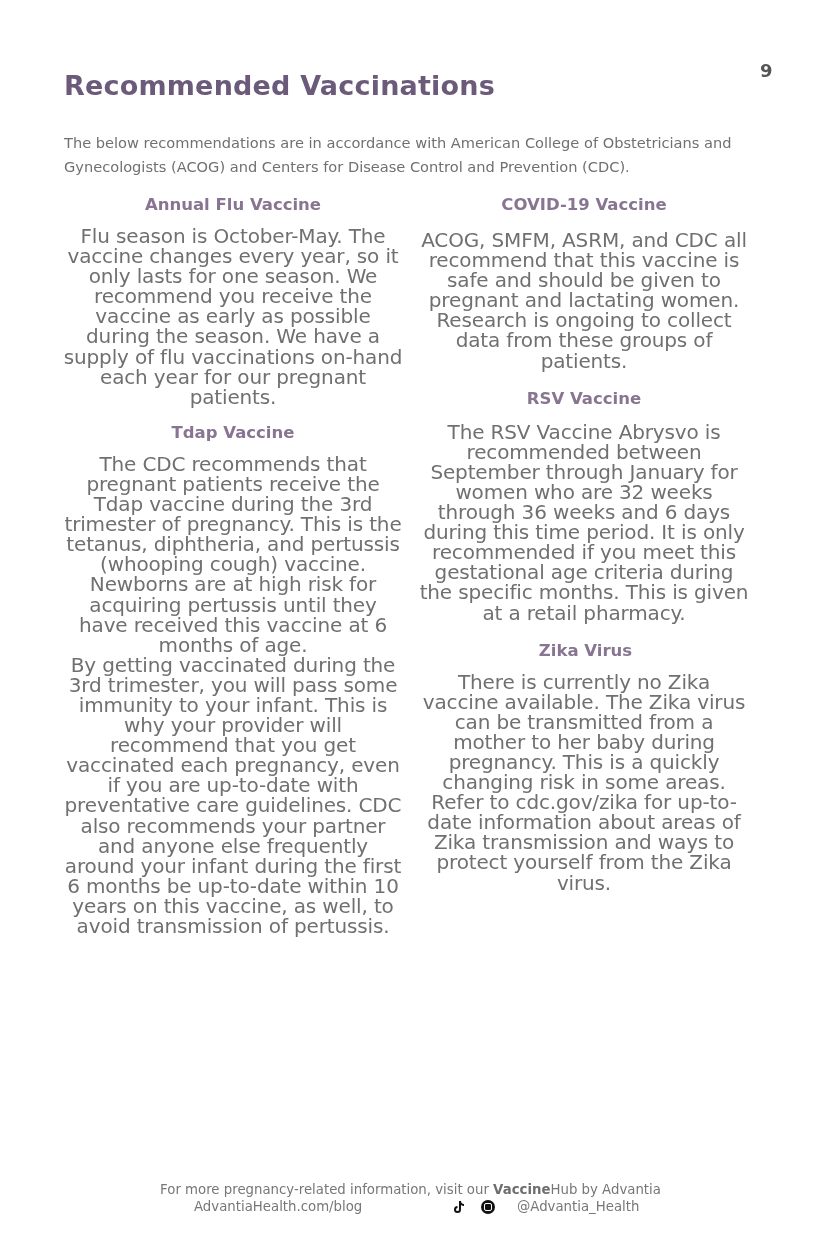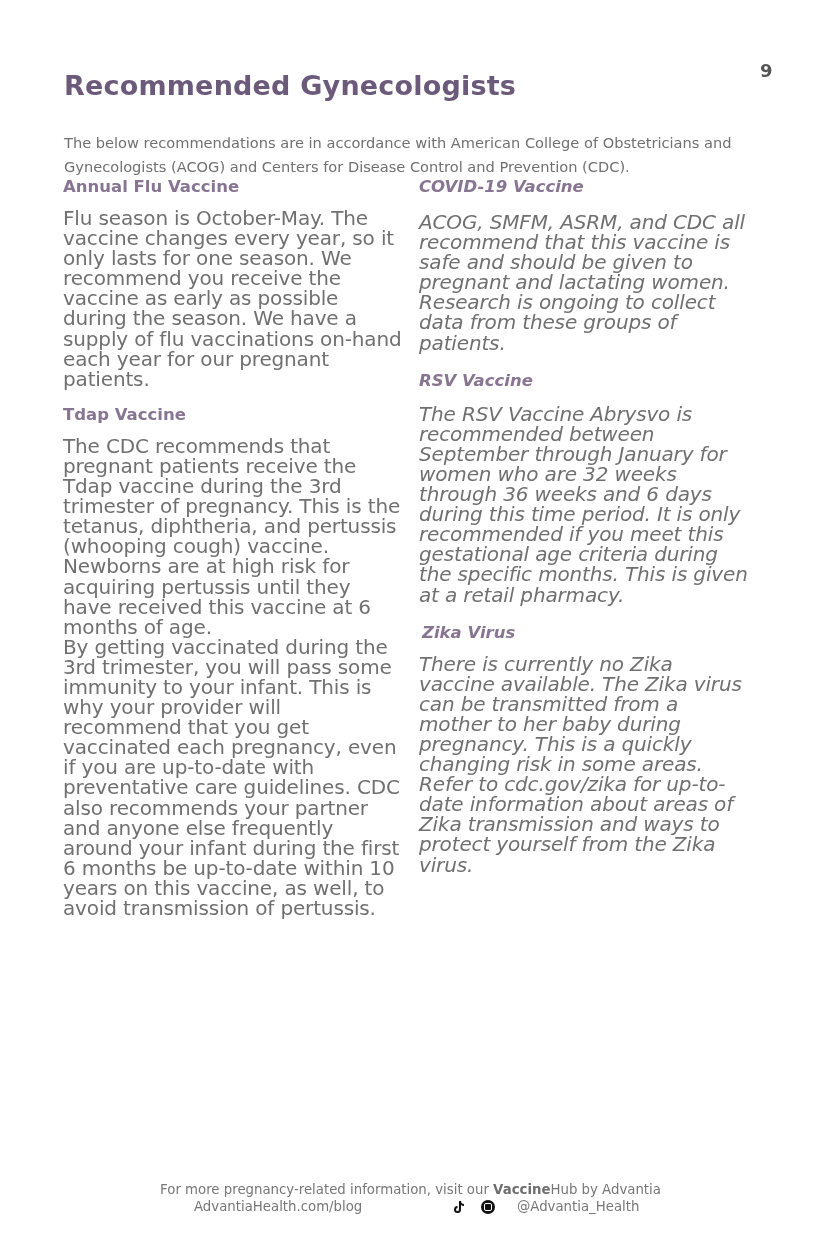--- a/index.html
+++ b/index.html
@@ -3,43 +3,43 @@
 <meta charset="utf-8">
 <style>
   html, body { margin:0; padding:0; background:#ffffff; }
   body { width:821px; height:1241px; position:relative; overflow:hidden;
          font-family:"DejaVu Sans", sans-serif; color:#6e6e6e; }
   .page-num { position:absolute; left:760px; top:60px; font-size:18px; font-weight:bold; color:#555555; }
   .title { position:absolute; left:64px; top:70px; margin:0; font-size:27px; font-weight:bold;
            color:#6b5a7a; letter-spacing:0.2px; }
   .intro { position:absolute; left:64px; top:131px; width:700px; margin:0; font-size:14.6px;
            line-height:24px; color:#707070; font-weight:normal; }
-  .col { position:absolute; top:177px; width:340px; }
+  .col { position:absolute; top:195px; width:340px;text-align:center; }
   .col.left { left:63px; }
-  .col.right { left:419px; width:330px;font-style:italic; }
+  .col.right { left:419px; width:330px; }
   .section { margin:0; }
   .heading { margin:0; font-size:16.5px; font-weight:bold; color:#877592; }
   .body { margin:0; font-size:20px; line-height:20.1px; color:#707070; letter-spacing:-0.15px; }
   .footer { position:absolute; left:0; width:821px; top:1182px; font-size:13.3px; color:#777777; text-align:center; }
   .footer-line1 { display:block; }
   .footer-line1 b { color:#6e6e6e; }
   .footer-line2 { position:relative; height:22px; margin-top:2px;padding-left:16px; }
   .footer-blog { position:absolute; left:194px; top:0; }
   .footer-social { position:absolute; left:451px; top:0; display:flex; align-items:center; gap:16px; }
   .icon-tiktok, .icon-instagram { display:inline-block; width:14px; height:14px; }
   .icon-instagram { border-radius:50%; background:#111; position:relative; }
   .icon-instagram::after { content:""; position:absolute; left:3px; top:3px; width:6px; height:6px;
                            border:1.5px solid #fff; border-radius:2px; }
   .handle { margin-left:6px; }
 </style>
 </head>
 <body>
 
 <div class="page-num">9</div>
-<h1 class="title">Recommended Gynecologists</h1>
+<h1 class="title">Recommended Vaccinations</h1>
 <p class="intro">The below recommendations are in accordance with American College of Obstetricians and Gynecologists (ACOG) and Centers for Disease Control and Prevention (CDC).</p>
 
 <div class="col left">
   <div class="section">
     <h2 class="heading">Annual Flu Vaccine</h2>
     <p class="body" style="margin-top:12px">Flu season is October-May. The vaccine changes every year, so it only lasts for one season. We recommend you receive the vaccine as early as possible during the season. We have a supply of flu vaccinations on-hand each year for our pregnant patients.</p>
   </div>
   <div class="section" style="margin-top:16px">
     <h2 class="heading">Tdap Vaccine</h2>
     <p class="body" style="margin-top:12px">The CDC recommends that pregnant patients receive the Tdap vaccine during the 3rd trimester of pregnancy. This is the tetanus, diphtheria, and pertussis (whooping cough) vaccine. Newborns are at high risk for acquiring pertussis until they have received this vaccine at 6 months of age.</p>

